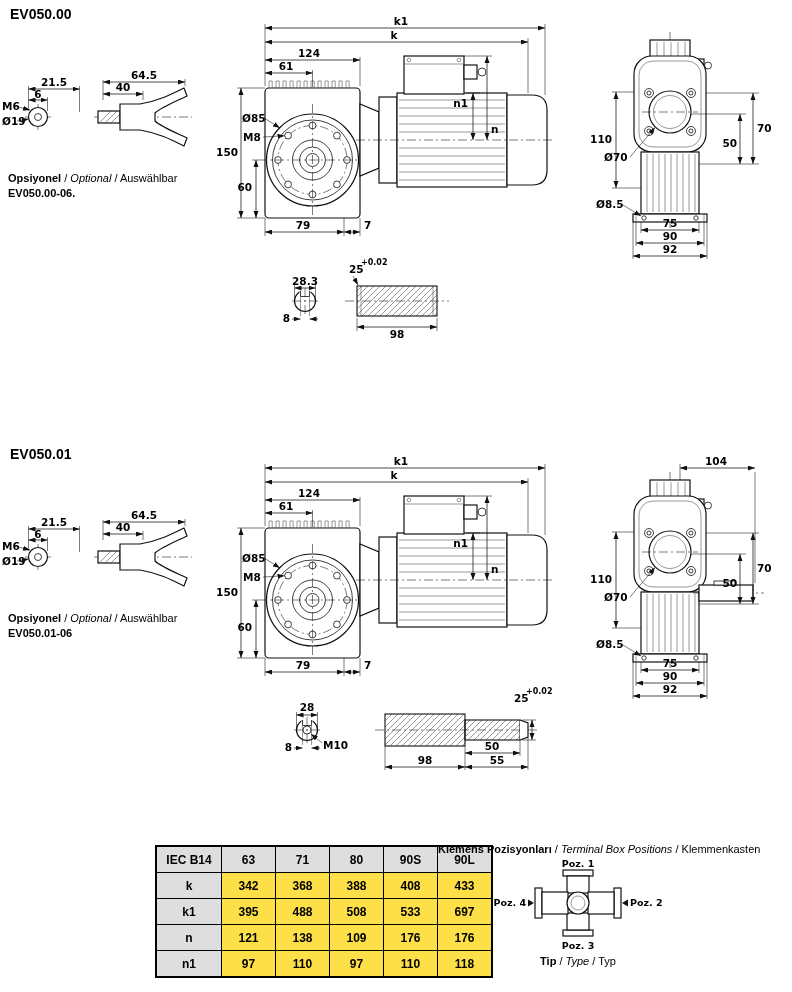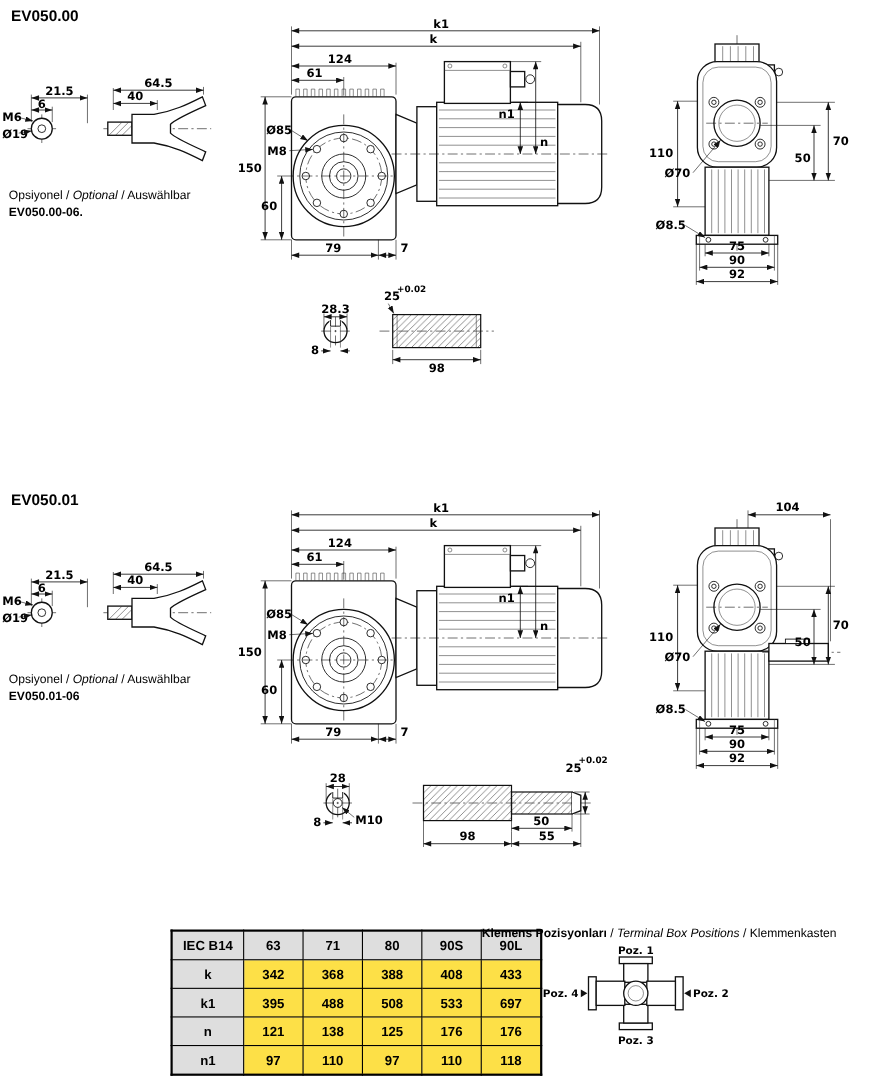--- a/index.html
+++ b/index.html
@@ -1,21 +1,21 @@
 <!DOCTYPE html>
 <html><head>
 <meta charset="utf-8">
 <style>
   html,body{margin:0;padding:0;background:#fff;}
   .page{position:relative;width:792px;height:992px;background:#fff;overflow:hidden;
         font-family:"Liberation Sans",sans-serif;color:#000;}
   svg{position:absolute;left:0;}
   .title{position:absolute;font:bold 14px "Liberation Sans",sans-serif;}
   .opt{position:absolute;font:11px "Liberation Sans",sans-serif;white-space:nowrap;}
-  .opt .b{font-weight:normal;margin-top:15px;}
+  .opt .b{font-weight:bold;margin-top:15px;}
   .opt .i{font-style:italic;}
   .model{position:absolute;font:bold 11px "Liberation Sans",sans-serif;width:180px;}
   
   .out{stroke:#111;stroke-width:1.2;fill:#fff;}
   .outn{stroke:#111;stroke-width:1.2;fill:none;}
   .o2{stroke:#111;stroke-width:.8;fill:none;}
   .o2w{stroke:#111;stroke-width:.8;fill:#fff;}
   .thin{stroke:#333;stroke-width:.5;fill:none;}
   .cl{stroke:#111;stroke-width:.55;fill:none;stroke-dasharray:9 3 2 3;}
   .dim{stroke:#111;stroke-width:.75;fill:none;}
@@ -512,21 +512,21 @@
     <td>395</td>
     <td>488</td>
     <td>508</td>
     <td>533</td>
     <td>697</td>
   </tr>
   <tr>
     <th class="lblcol">n</th>
     <td>121</td>
     <td>138</td>
-    <td>125</td>
+    <td>109</td>
     <td>176</td>
     <td>176</td>
   </tr>
   <tr>
     <th class="lblcol">n1</th>
     <td>97</td>
     <td>110</td>
     <td>97</td>
     <td>110</td>
     <td>118</td>
@@ -547,15 +547,16 @@
     <rect class="out" x="176" y="33" width="7" height="30"></rect>
     <rect class="out" x="150" y="37" width="26" height="22"></rect>
     <circle class="out" cx="140" cy="48" r="11"></circle>
         <circle class="thin" cx="140" cy="48" r="7"></circle>
     <polygon points="184,48 190,44.5 190,51.5" fill="#111"></polygon>
     <text class="dp" x="192" y="51">Poz. 2</text>
     <polygon points="96,48 90,44.5 90,51.5" fill="#111"></polygon>
     <text class="dp" x="88" y="51" text-anchor="end">Poz. 4</text>
     <text class="dp" x="140" y="94" text-anchor="middle">Poz. 3</text>
   </svg>
+  <div class="tbtip"><span class="b">Tip</span><span> / </span><span class="i">Type</span><span> / </span><span>Typ</span></div>
 </div>
 
 </div>
 
 </body></html>

